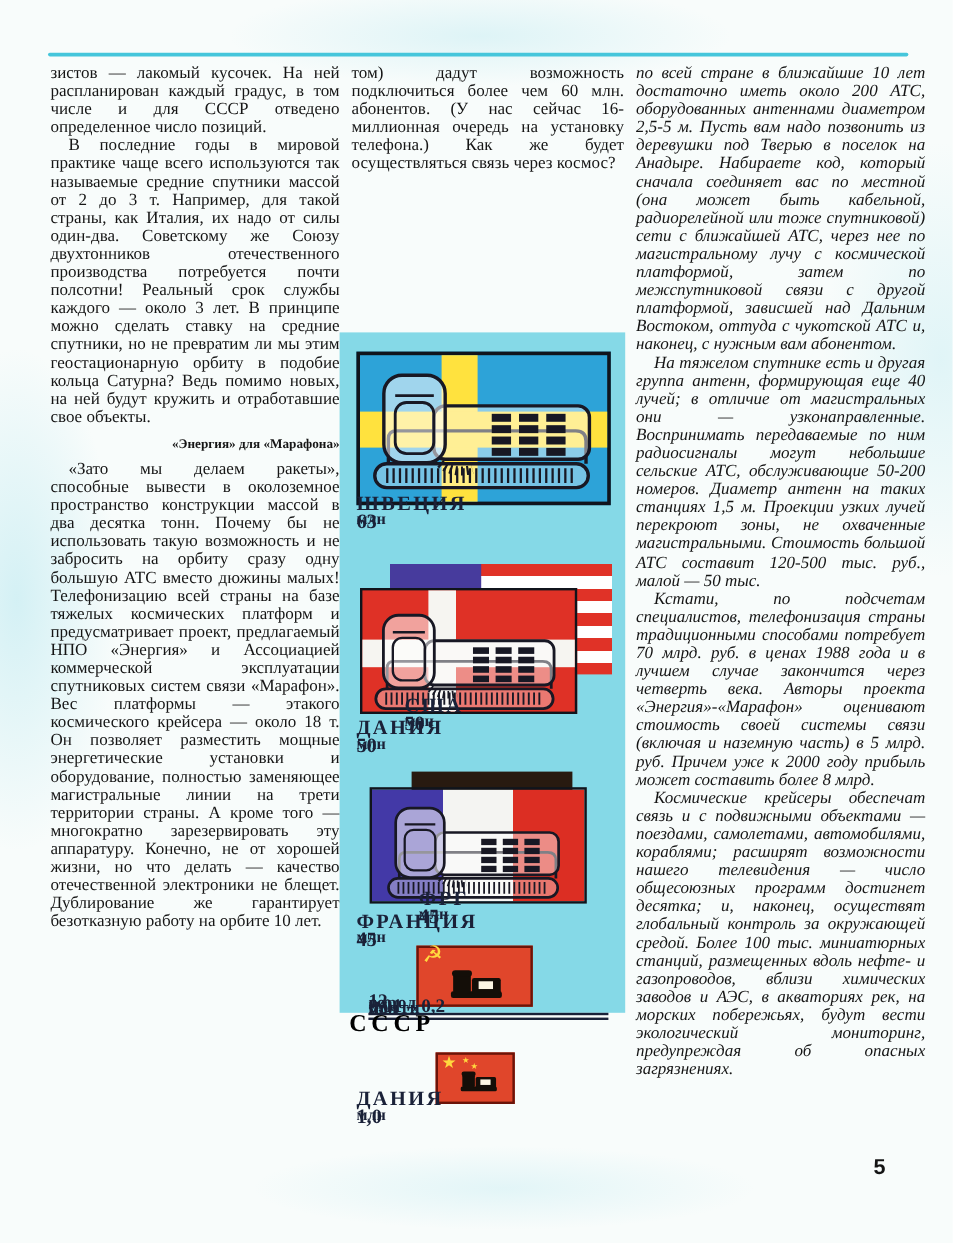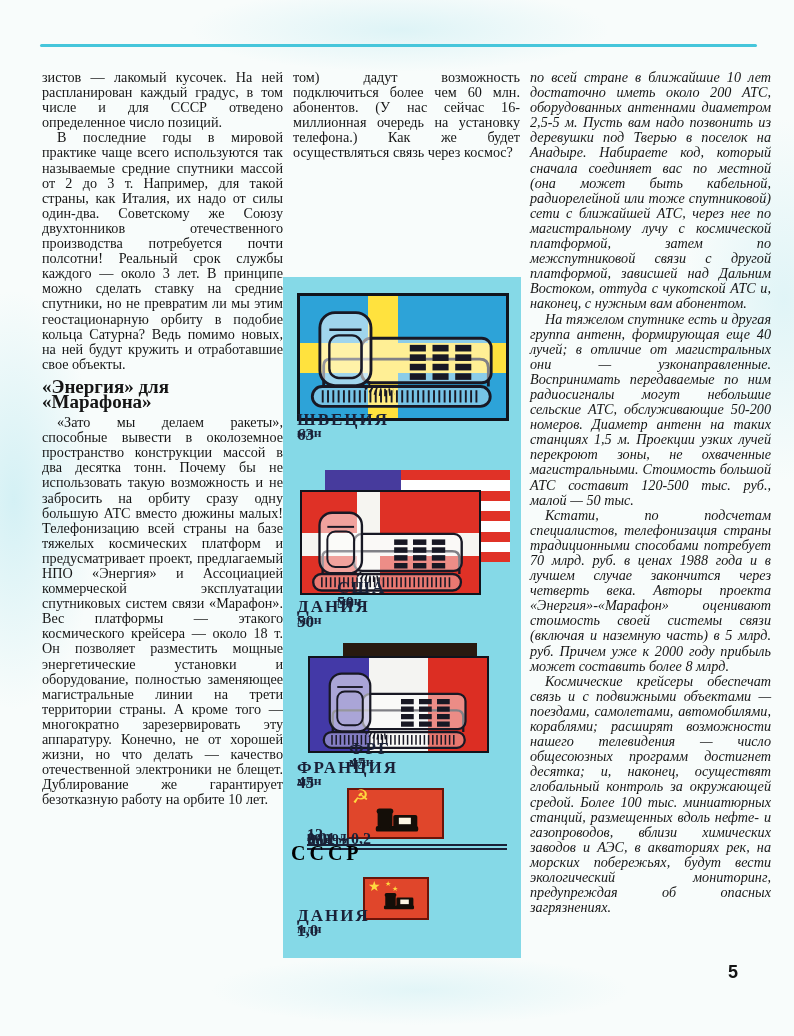--- a/index.html
+++ b/index.html
@@ -10,31 +10,31 @@
   }
   .page::before{
     content:"";position:absolute;inset:0;pointer-events:none;
     background:
       radial-gradient(ellipse 120px 300px at 14px 500px, rgba(128,214,230,.30), transparent 70%),
       radial-gradient(ellipse 300px 60px at 400px 30px, rgba(128,214,230,.22), transparent 70%),
       radial-gradient(ellipse 140px 260px at 784px 300px, rgba(128,214,230,.20), transparent 70%),
       radial-gradient(ellipse 300px 50px at 420px 990px, rgba(128,214,230,.18), transparent 70%);
   }
   .top-rule{position:absolute;left:40px;top:44px;width:717px;height:3px;background:#46c6db;border-radius:2px;}
-  .columns{position:absolute;left:42px;top:54px;width:729px;display:flex;gap:10px;align-items:flex-start;margin-top:16px;}
+  .columns{position:absolute;left:42px;top:54px;width:729px;display:flex;gap:10px;align-items:flex-start;}
   .col{font-size:14.2px;line-height:15.1px;text-align:justify;}
   .col-left{width:241px;}
   .col-mid{width:227px;}
   .col-right{width:241px;font-style:italic;}
   .col p{margin:0;}
   .col p.ind{text-indent:15px;}
-  .col h3{margin:7px 0 6px;font-size:19px;text-align:left;font-weight:bold;}
-
-  
-  .info-block{position:absolute;left:283px;top:277px;width:238px;height:681px;background:#85d9e7;}
+  .col h3{margin:7px 0 6px;font-size:11px;text-align:right;font-weight:bold;}
+
+  
+  .info-block{position:absolute;left:283px;top:277px;width:238px;height:567px;background:#85d9e7;}
   .info-block *{position:absolute;}
   .figure{box-sizing:border-box;}
   
   .sweden-flag{left:14px;top:16px;width:212px;height:128px;background:#2da3d8;border:3px solid #10141c;}
   .sw-v{left:68px;top:0;width:30px;height:100%;background:#ffe23e;}
   .sw-h{left:0;top:47px;width:100%;height:30px;background:#ffe23e;}
   
   .us-flag{left:42px;top:193px;width:185px;height:92px;
     background:repeating-linear-gradient(#e03227 0 10.3px,#ffffff 10.3px 20.6px);}
   .us-canton{left:0;top:0;width:76px;height:45px;background:#473b9d;}

